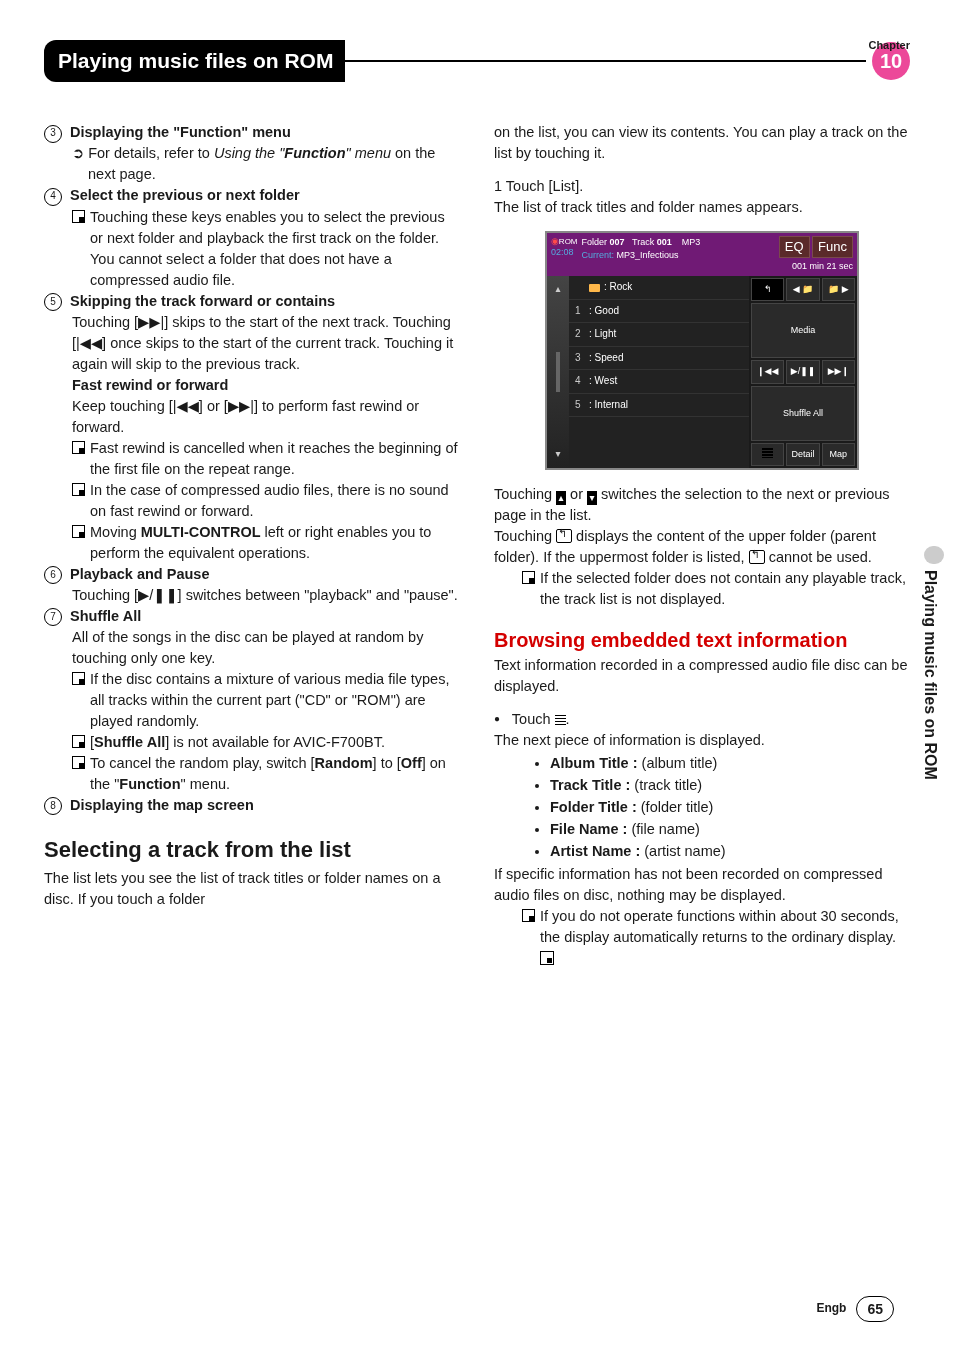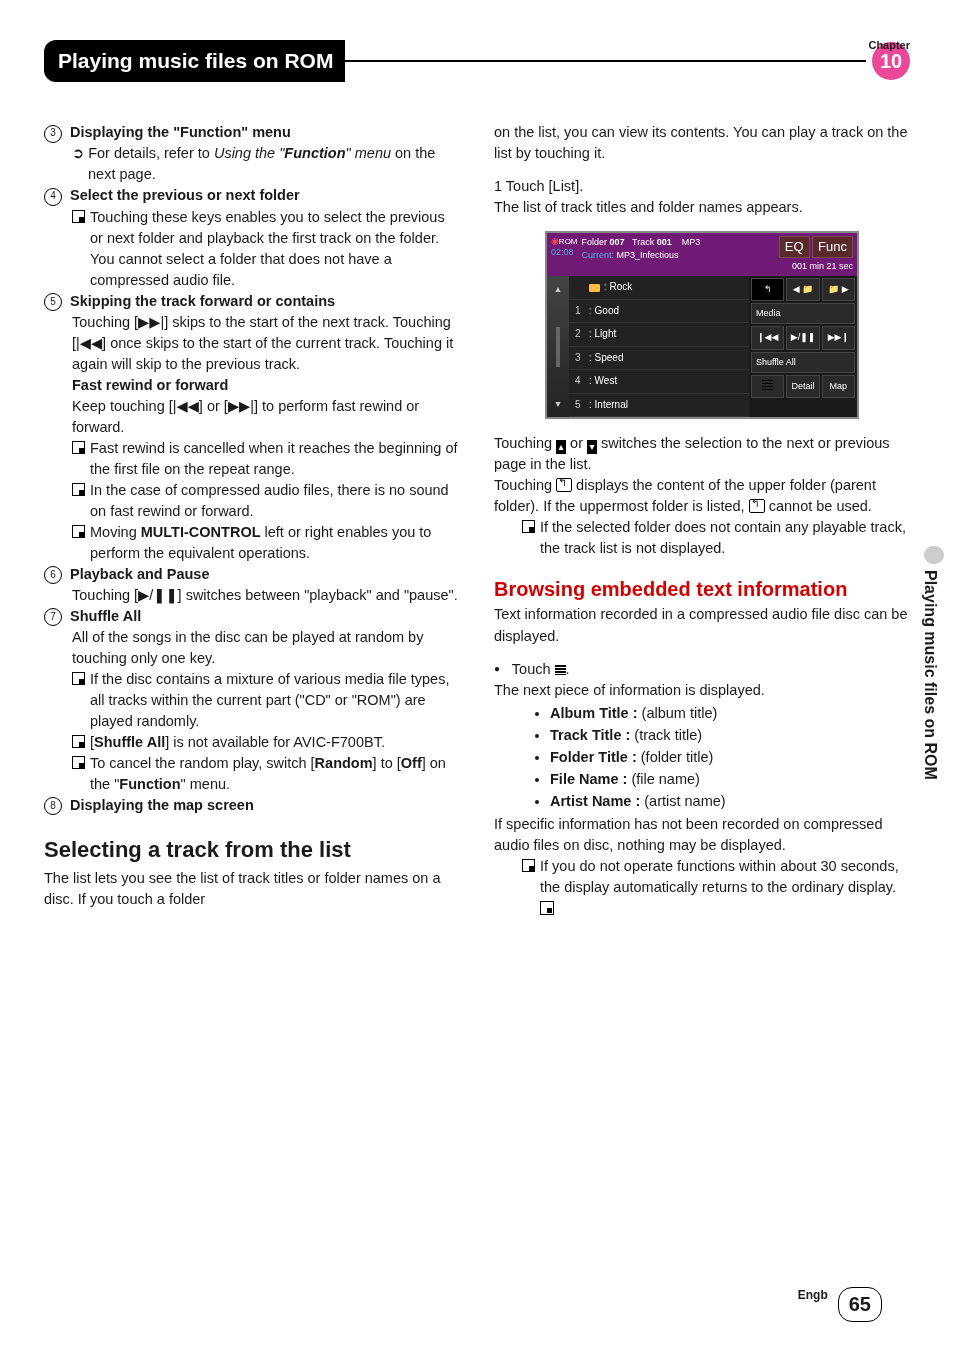--- a/index.html
+++ b/index.html
@@ -181,22 +181,22 @@
     background: #1a1a1a;
     padding: 2px;
     display: flex;
     flex-direction: column;
     gap: 2px;
     font-size: 9px;
   }
   .ss-rbox {
     background: #2a2a2a;
     border: 1px solid #444;
-    padding: 3px 4px;
-    text-align: left;
+    padding: 20px 4px;
+    text-align: center;
   }
   .ss-row3 { display:flex; gap:2px; }
   .ss-row3 > div { flex:1; background:#2a2a2a; border:1px solid #444; padding:4px 0; text-align:center; }
   .bullet-list { margin: 2px 0 2px 16px; }
   .bullet-list li { margin: 1px 0; }
   .side-tab {
     position: absolute;
     right: 12px;
     top: 570px;
     writing-mode: vertical-rl;
@@ -208,32 +208,32 @@
     right: 10px;
     top: 546px;
     width: 20px;
     height: 18px;
     background: #ccc;
     border-radius: 9px;
   }
   .footer {
     position: absolute;
     bottom: 30px;
-    right: 72px;
+    right: 60px;
     font-size: 12px;
     display: flex;
-    align-items: flex-start;
+    align-items: center;
     gap: 10px;
   }
   .page-badge {
     border: 1.5px solid #000;
     border-radius: 14px;
     padding: 2px 10px;
     font-weight: bold;
-    font-size: 20px;
+    font-size: 14px;
   }
   .folder-icon {
     display:inline-block; width:11px; height:8px; background:#ffb84a; border-radius:1px; vertical-align:-1px; margin-right:4px;
   }
   .up-icon-box {
     display:inline-block; width:14px; height:12px; border:1px solid #000; border-radius:2px; position:relative; vertical-align:-2px;
   }
   .up-icon-box::after { content:"↰"; position:absolute; left:1px; top:-4px; font-size:11px;}
   .arrow-up-box {
     display:inline-block; width:10px; height:14px; background:#000; color:#fff; font-size:10px; text-align:center; line-height:14px; vertical-align:-2px;

